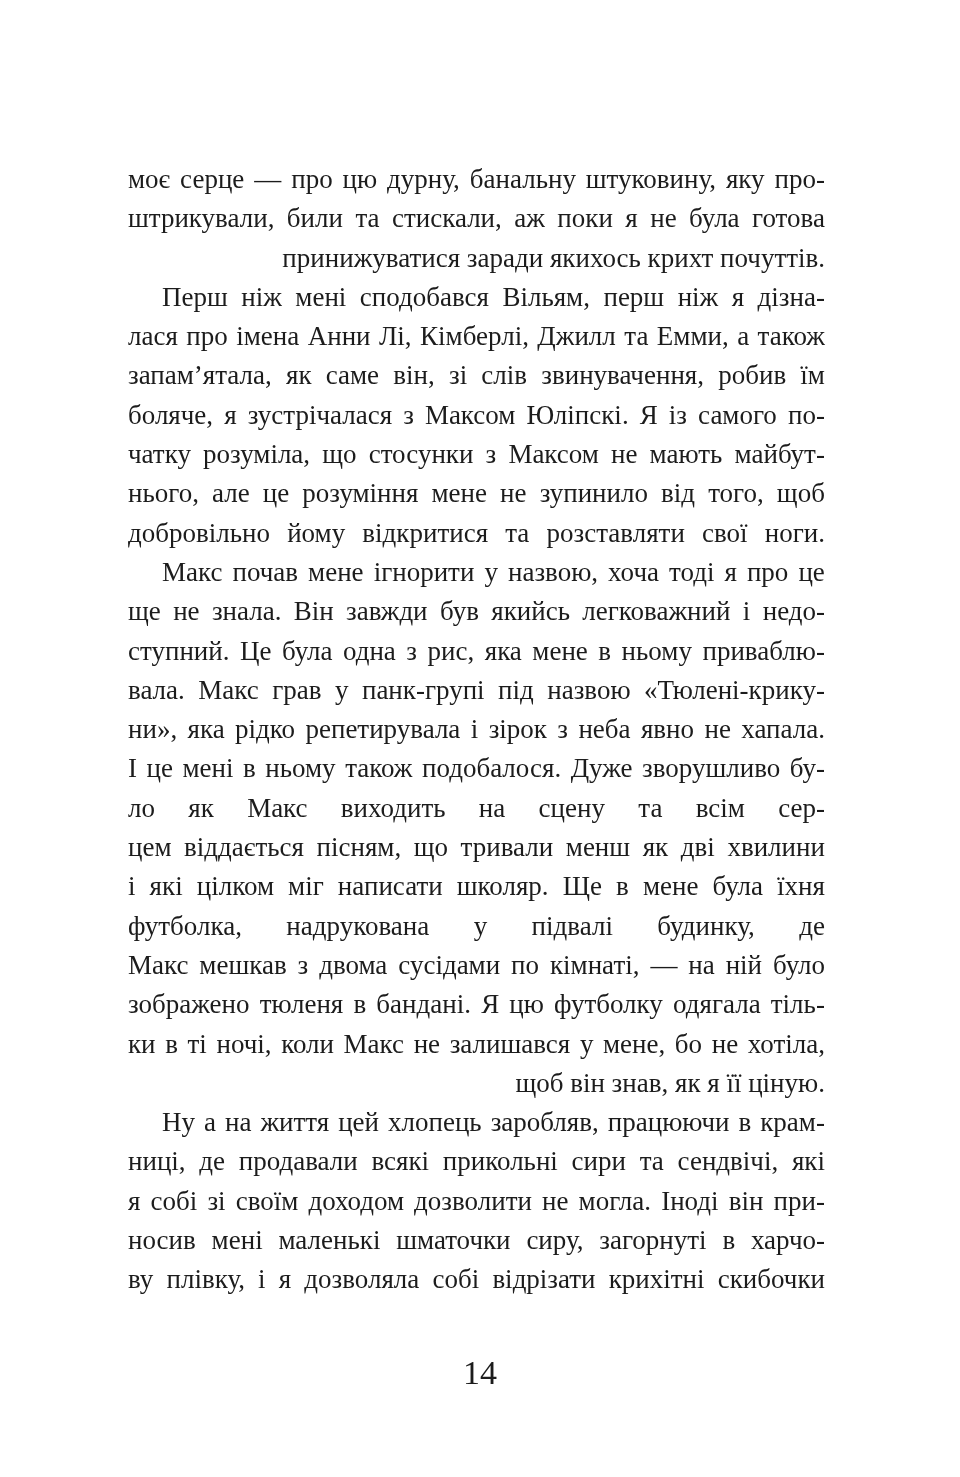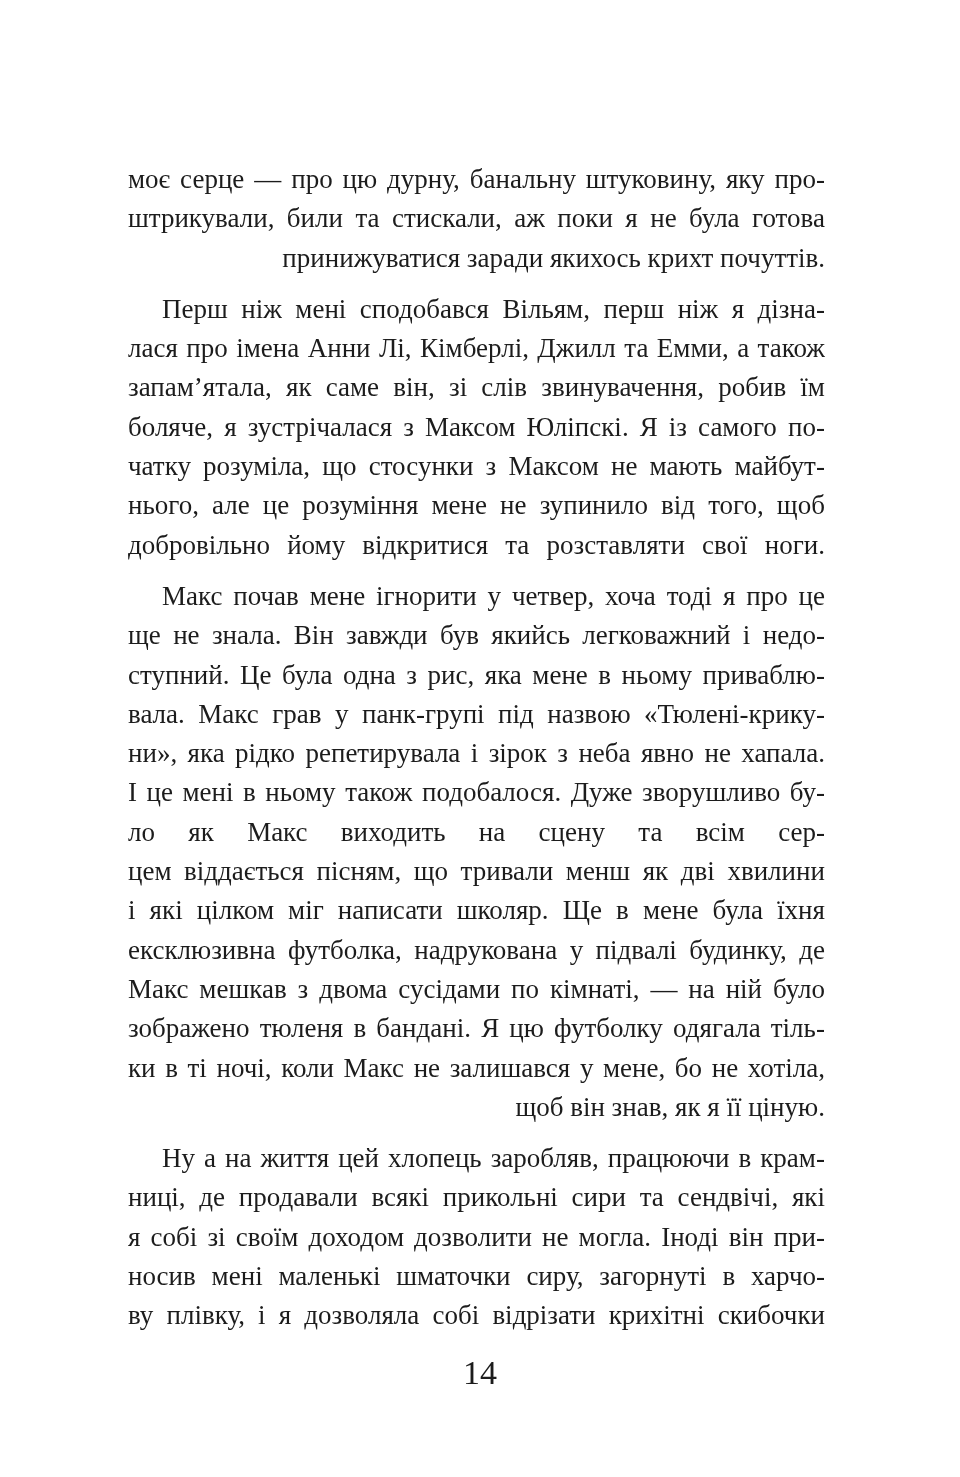--- a/index.html
+++ b/index.html
@@ -25,21 +25,21 @@
     white-space: nowrap;
     overflow: visible;
   }
   
   .just {
     display: flex;
     justify-content: space-between;
   }
   .just span { flex: 0 0 auto; }
   
-  .indent { padding-left: 34px; margin-top: 12px; }
+  .indent { padding-left: 34px; }
   
   .plain { text-align: right; }
   .folio {
     position: absolute;
     top: 1356px;
     left: 0;
     width: 960px;
     text-align: center;
     font-size: 34px;
     line-height: 34px;
@@ -162,21 +162,21 @@
         </div>
     </div>
 
     <div class="paragraph">
       <div class="line just indent">
           <span>Макс</span>
           <span>почав</span>
           <span>мене</span>
           <span>ігнорити</span>
           <span>у</span>
-          <span>четвер,</span>
+          <span>назвою,</span>
           <span>хоча</span>
           <span>тоді</span>
           <span>я</span>
           <span>про</span>
           <span>це</span>
         </div>
       <div class="line just">
           <span>ще</span>
           <span>не</span>
           <span>знала.</span>
@@ -265,21 +265,20 @@
           <span>міг</span>
           <span>написати</span>
           <span>школяр.</span>
           <span>Ще</span>
           <span>в</span>
           <span>мене</span>
           <span>була</span>
           <span>їхня</span>
         </div>
       <div class="line just">
-          <span>ексклюзивна</span>
           <span>футболка,</span>
           <span>надрукована</span>
           <span>у</span>
           <span>підвалі</span>
           <span>будинку,</span>
           <span>де</span>
         </div>
       <div class="line just">
           <span>Макс</span>
           <span>мешкав</span>

